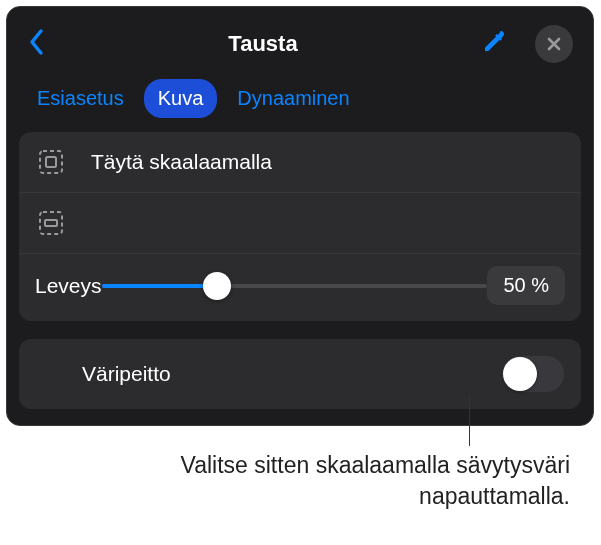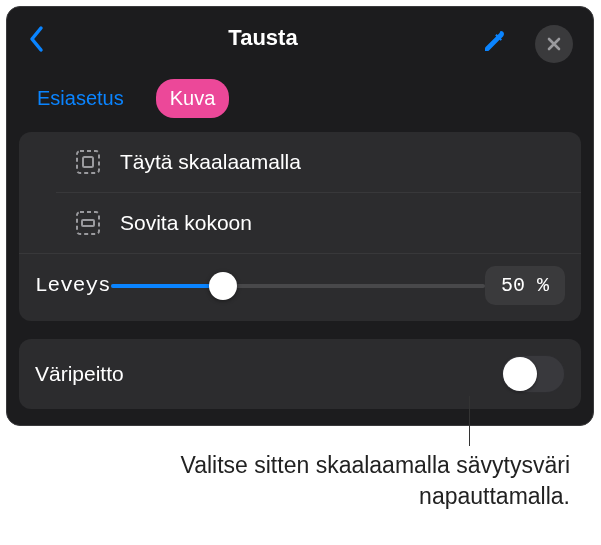--- a/index.html
+++ b/index.html
@@ -15,21 +15,21 @@
     margin: 6px 6px 0 6px;
     width: 588px;
     background: #1c1c1e;
     border-radius: 14px;
     padding: 14px 12px 16px 12px;
     border: 1px solid #3a3a3c;
     color: #fff;
   }
   .topbar {
     display: flex;
-    align-items: flex-start;
+    align-items: center;
     justify-content: space-between;
     padding: 4px 8px 16px 8px;
   }
   .back-chevron svg { width: 18px; height: 28px; }
   .title {
     flex: 1;
     text-align: center;
     font-size: 22px;
     font-weight: 600;
     color: #fff;
@@ -39,67 +39,65 @@
   .close-btn {
     width: 38px; height: 38px;
     border-radius: 50%;
     background: #3a3a3c;
     display: flex; align-items: center; justify-content: center;
   }
   .close-btn svg { width: 16px; height: 16px; }
 
   .tabs {
     display: flex;
-    gap: 18px;
+    gap: 6px;
     padding: 0 4px 10px 4px;
   }
   .tab {
     font-size: 20px;
     color: #0a84ff;
     padding: 8px 14px;
     border-radius: 18px;
     white-space: nowrap;
   }
   .tab.active {
-    background: #ec4899;
+    background: #1d4ed8;
     color: #fff;
     font-weight: 500;
   }
 
   .section {
     background: #2c2c2e;
     border-radius: 12px;
     overflow: hidden;
     margin-top: 4px;
   }
   .row {
     display: flex;
     align-items: center;
     padding: 14px 16px;
-    gap: 16px;
-    margin-left: 37px;
+    gap: 24px;
   }
   .row + .row { border-top: 1px solid rgba(255,255,255,0.06); }
   .scale-icon {
     width: 32px; height: 32px;
     display: flex; align-items: center; justify-content: center;
     flex-shrink: 0;
   }
   .scale-icon svg { width: 30px; height: 30px; }
   .row-label {
     font-size: 21px;
     color: #fff;
   }
   .slider-row {
     display: flex;
     align-items: center;
     padding: 12px 16px 16px 16px;
     gap: 0;
     border-top: 1px solid rgba(255,255,255,0.06);
-    font-family: Liberation Mono, monospace;
   }
   .slider-label { font-size: 21px; color: #fff; }
   .slider-track {
     flex: 1;
     height: 4px;
     background: #48484a;
     border-radius: 2px;
     position: relative;
   }
   .slider-fill {
@@ -130,21 +128,21 @@
     background: #2c2c2e;
     border-radius: 12px;
     margin-top: 18px;
   }
   .toggle-row {
     display: flex;
     align-items: center;
     justify-content: space-between;
     padding: 16px 16px;
   }
-  .toggle-label { font-size: 21px; color: #fff; }
+  .toggle-label { font-size: 21px; color: #fff; margin-left: 47px; }
   .toggle {
     width: 64px; height: 38px;
     background: #39393d;
     border-radius: 19px;
     position: relative;
     box-shadow: inset 0 0 0 1px rgba(0,0,0,0.2);
   }
   .toggle-knob {
     position: absolute;
     top: 2px; left: 2px;
@@ -198,40 +196,40 @@
         <svg viewBox="0 0 16 16">
           <path d="M3 3 L13 13 M13 3 L3 13" stroke="#9a9a9e" stroke-width="2.6" stroke-linecap="round"></path>
         </svg>
       </div>
     </div>
   </div>
 
   <div class="tabs">
     <div class="tab">Esiasetus</div>
     <div class="tab active">Kuva</div>
+    <div class="tab">Dynaaminen</div>
   </div>
 
   <div class="section">
     <div class="row">
       <span class="scale-icon">
         <svg viewBox="0 0 30 30">
           <rect x="4" y="4" width="22" height="22" rx="3" stroke="#9a9a9e" stroke-width="2" stroke-dasharray="4 3" fill="none"></rect>
           <rect x="10" y="10" width="10" height="10" rx="1.5" stroke="#9a9a9e" stroke-width="2" fill="none"></rect>
         </svg>
       </span>
       <span class="row-label">Täytä skaalaamalla</span>
     </div>
     <div class="row">
       <span class="scale-icon">
         <svg viewBox="0 0 30 30">
           <rect x="4" y="4" width="22" height="22" rx="3" stroke="#9a9a9e" stroke-width="2" stroke-dasharray="4 3" fill="none"></rect>
           <rect x="9" y="12" width="12" height="6" rx="1" stroke="#9a9a9e" stroke-width="2" fill="none"></rect>
         </svg>
       </span>
-      <span class="row-label">Sovita kokoon</span>
     </div>
     <div class="slider-row">
       <span class="slider-label">Leveys</span>
       <div class="slider-track">
         <div class="slider-fill" id="sl-fill" style="width: 30%;"></div>
         <div class="slider-thumb" id="sl-thumb" style="left: 30%;"></div>
       </div>
       <div class="value-pill">50 %</div>
     </div>
   </div>

